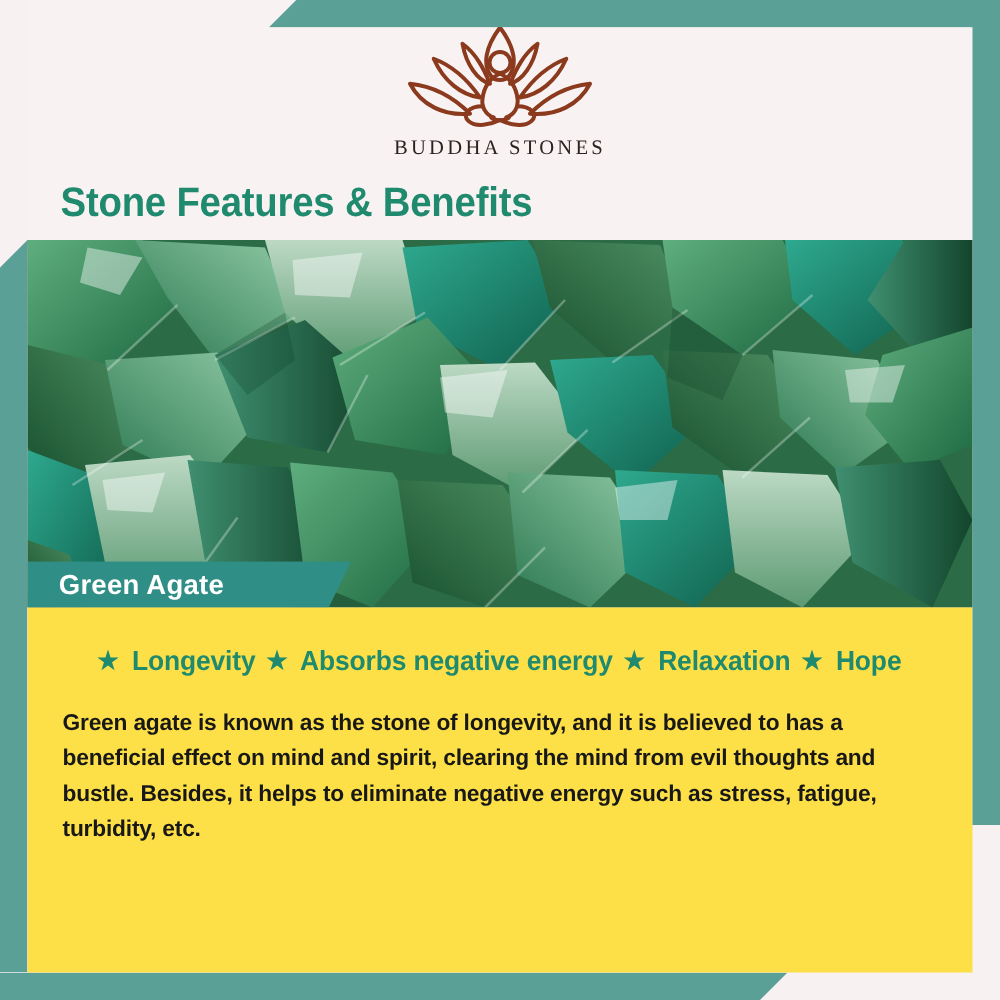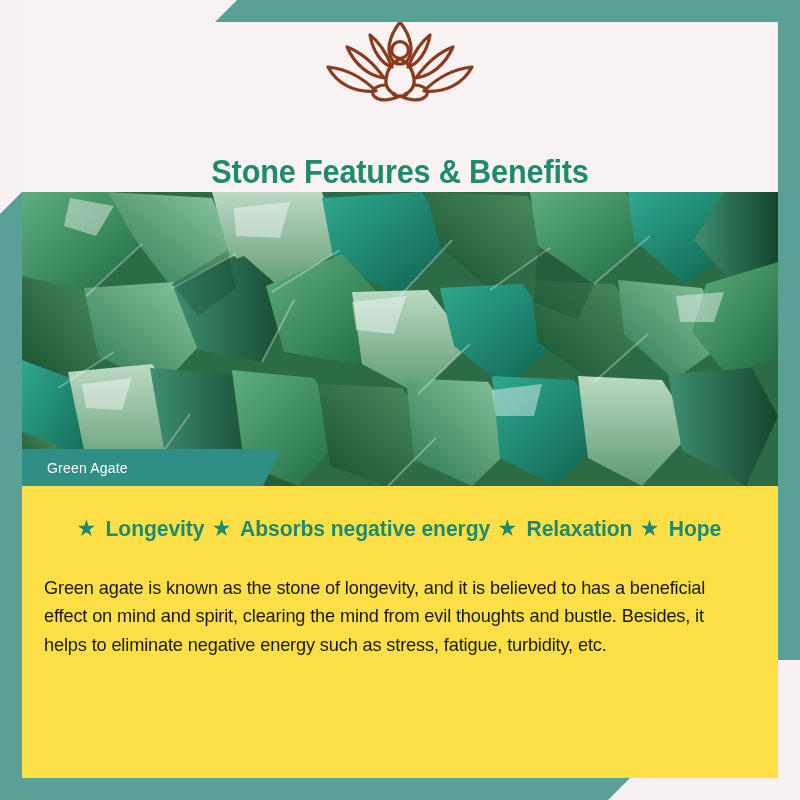--- a/index.html
+++ b/index.html
@@ -88,22 +88,21 @@
     font-size: 16.5px;
     letter-spacing: 2.6px;
     color: #2b2320;
     text-align: center;
   }
 
   .title-band {
     position: absolute;
     left: 0;
     right: 0;
-    top: 153px;
-    text-align: center;
+    top: 143px;
   }
   .title {
     margin: 0;
     font-size: 33px;
     font-weight: bold;
     color: var(--green);
     letter-spacing: -0.2px;
     transform: scaleX(0.93);
     font-family: "Liberation Sans", sans-serif;
   }
@@ -130,22 +129,22 @@
     min-width: 200px;
     background: var(--banner);
     clip-path: polygon(0 0, 100% 0, calc(100% - 18px) 100%, 0 100%);
     padding: 0 34px 0 25px;
     display: flex;
     align-items: center;
     z-index: 5;
   }
   .stone-banner .label {
     color: #ffffff;
-    font-size: 14px;
-    font-weight: normal;
+    font-size: 22px;
+    font-weight: bold;
     letter-spacing: 0.2px;
     white-space: nowrap;
   }
 
   
   .content {
     position: absolute;
     top: 486px;
     left: 22px;
     right: 22px;
@@ -166,26 +165,26 @@
     transform: scaleX(0.96);
   }
   .benefits .star {
     font-size: 20px;
     margin: 0 3px 0 1px;
     vertical-align: 1px;
   }
   .benefits .bitem { margin: 0 2px; }
 
   .body-copy {
-    margin: 10px;
-    padding: 22px 33px 0 12px;
+    margin: 0;
+    padding: 22px 33px 0 28px;
     font-size: 18.2px;
     line-height: 1.56;
     color: #181818;
-    font-weight: normal;
+    font-weight: bold;
     letter-spacing: -0.15px;
   }
 
   
   #poster { --frame: #5ba096; --green: #1f8a6e; --banner: #2f8e85; }
 </style>
 </head>
 <body>
 
 <div id="poster" style="--frame: #5ba096; --green: #1f8a6e; --banner: #2f8e85;">
@@ -217,20 +216,21 @@
           <circle cx="93" cy="36" r="8.4"></circle>
 
           <path d="M93 45 C85 48 80 56 79 65 C78 72 82 78 88 80"></path>
           <path d="M93 45 C101 48 106 56 107 65 C108 72 104 78 98 80"></path>
 
           <path d="M79 71 C68 71 62 78 68 83 C74 88 85 86 93 82 C101 86 112 88 118 83 C124 78 118 71 107 71"></path>
 
           <path d="M86 80 C89 83 97 83 100 80"></path>
         </g>
       </svg>
+      <span class="logo-word">BUDDHA STONES</span>
     </div>
 
     <div class="title-band">
       <h1 class="title">Stone Features &amp; Benefits</h1>
     </div>
   </div>
 
   <div class="photo">
     <svg viewBox="0 0 756 294" preserveAspectRatio="xMidYMid slice">
       <defs>

